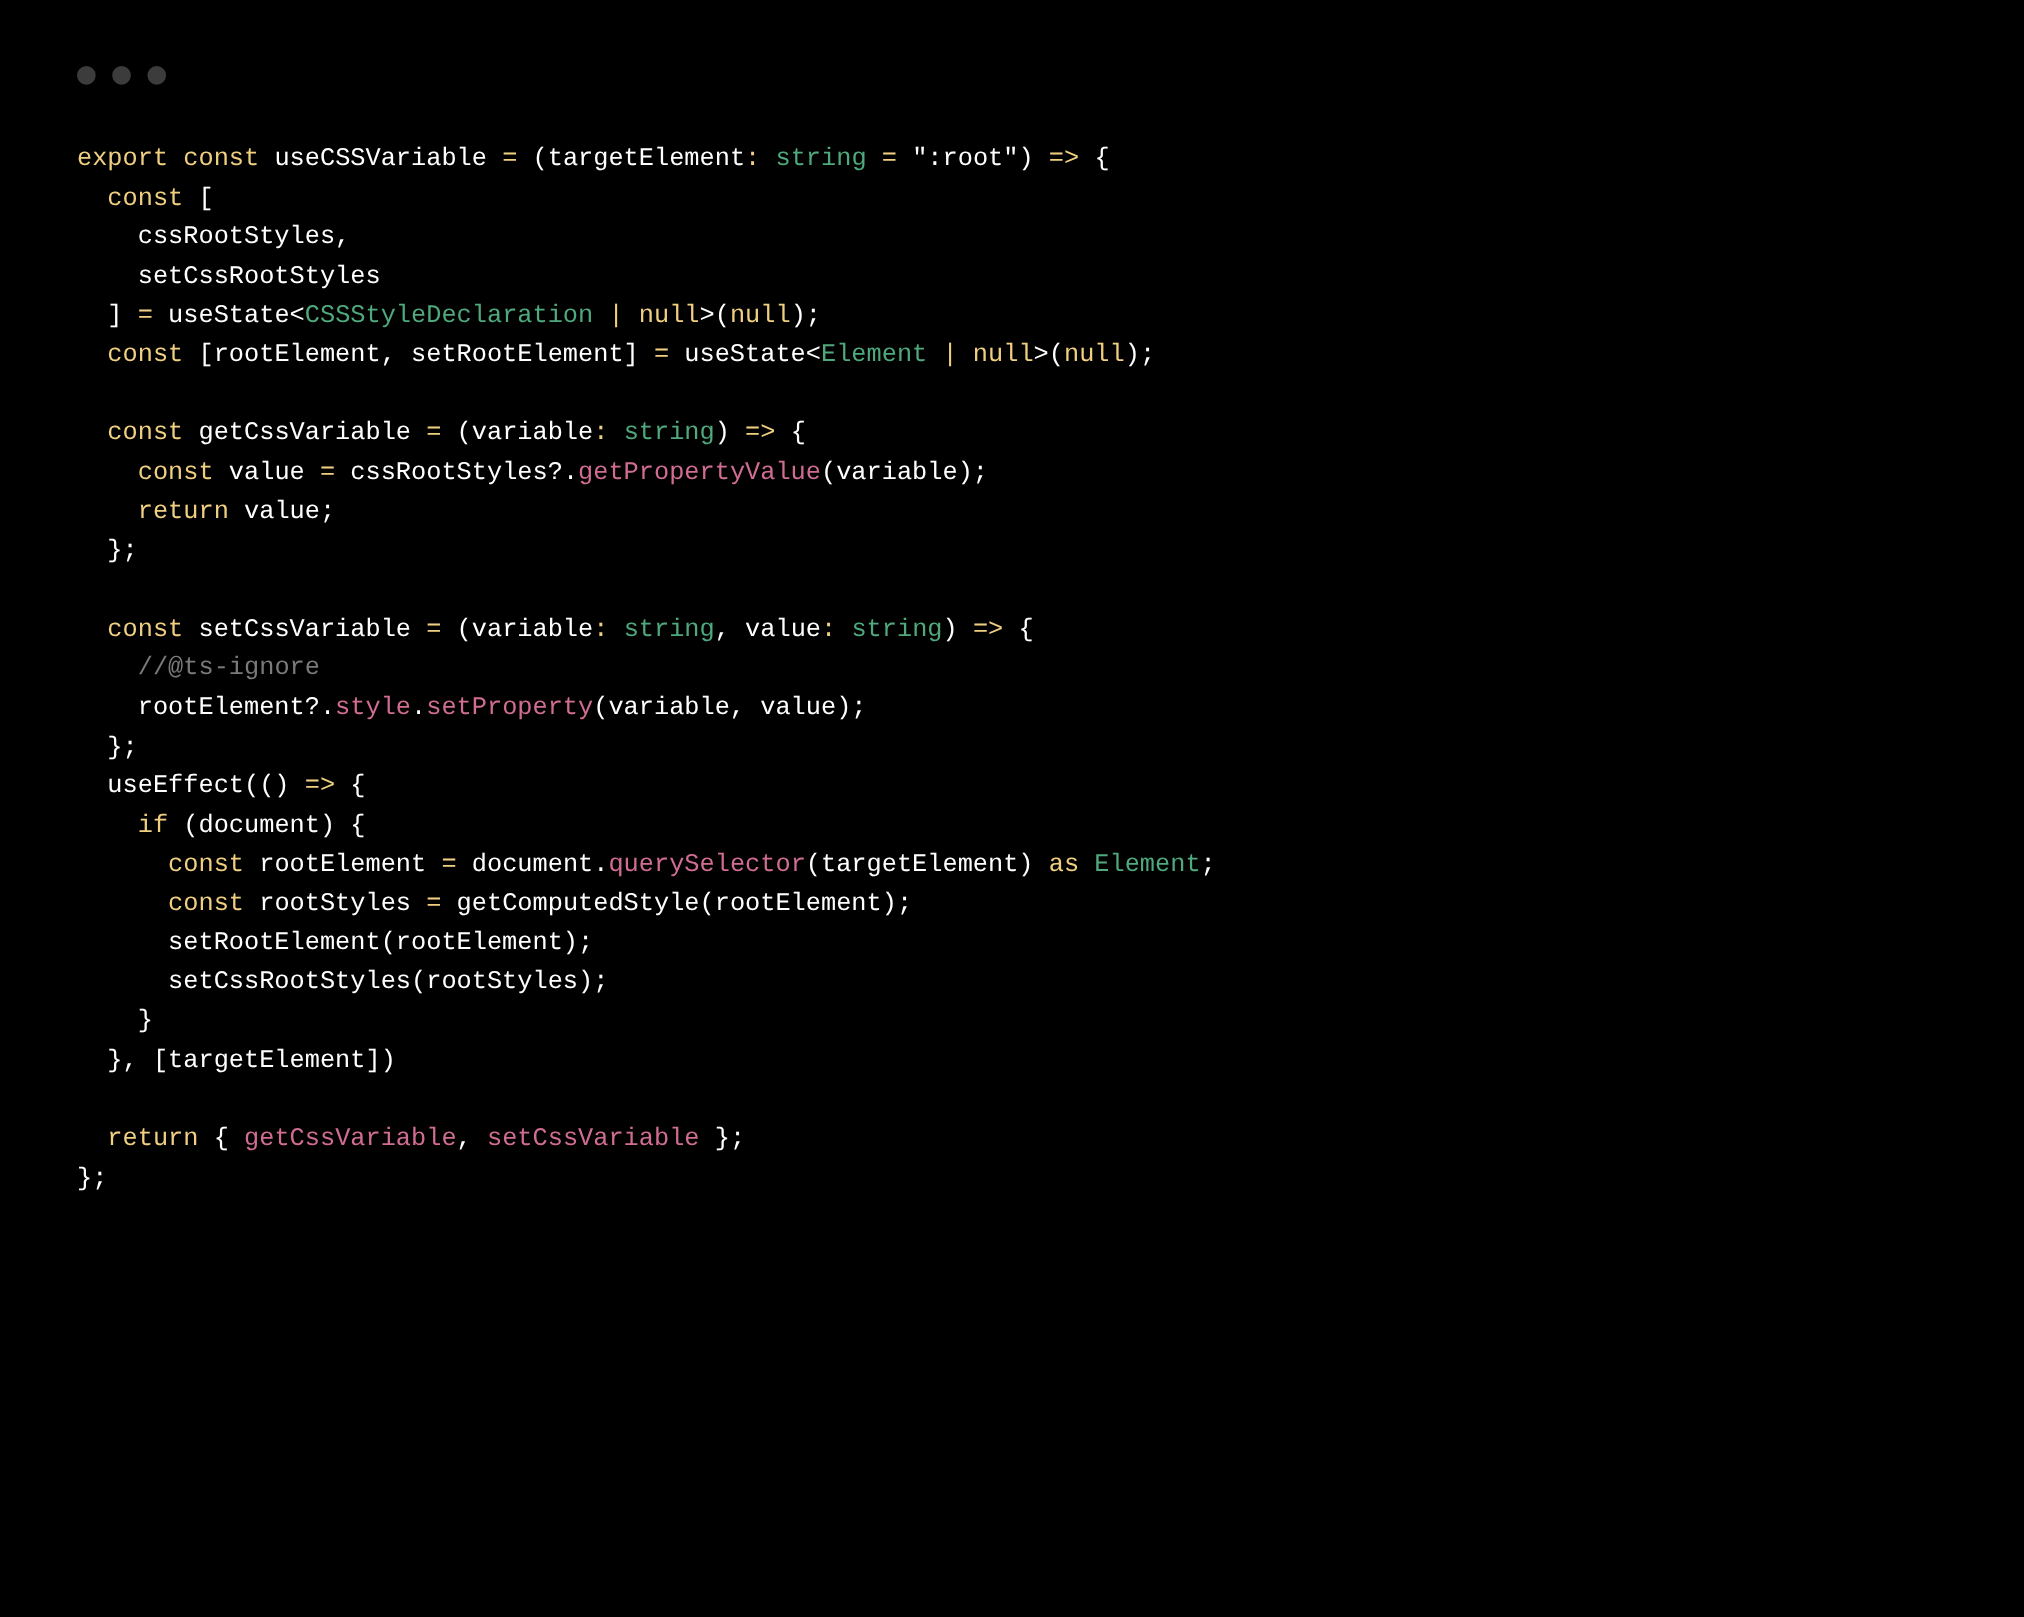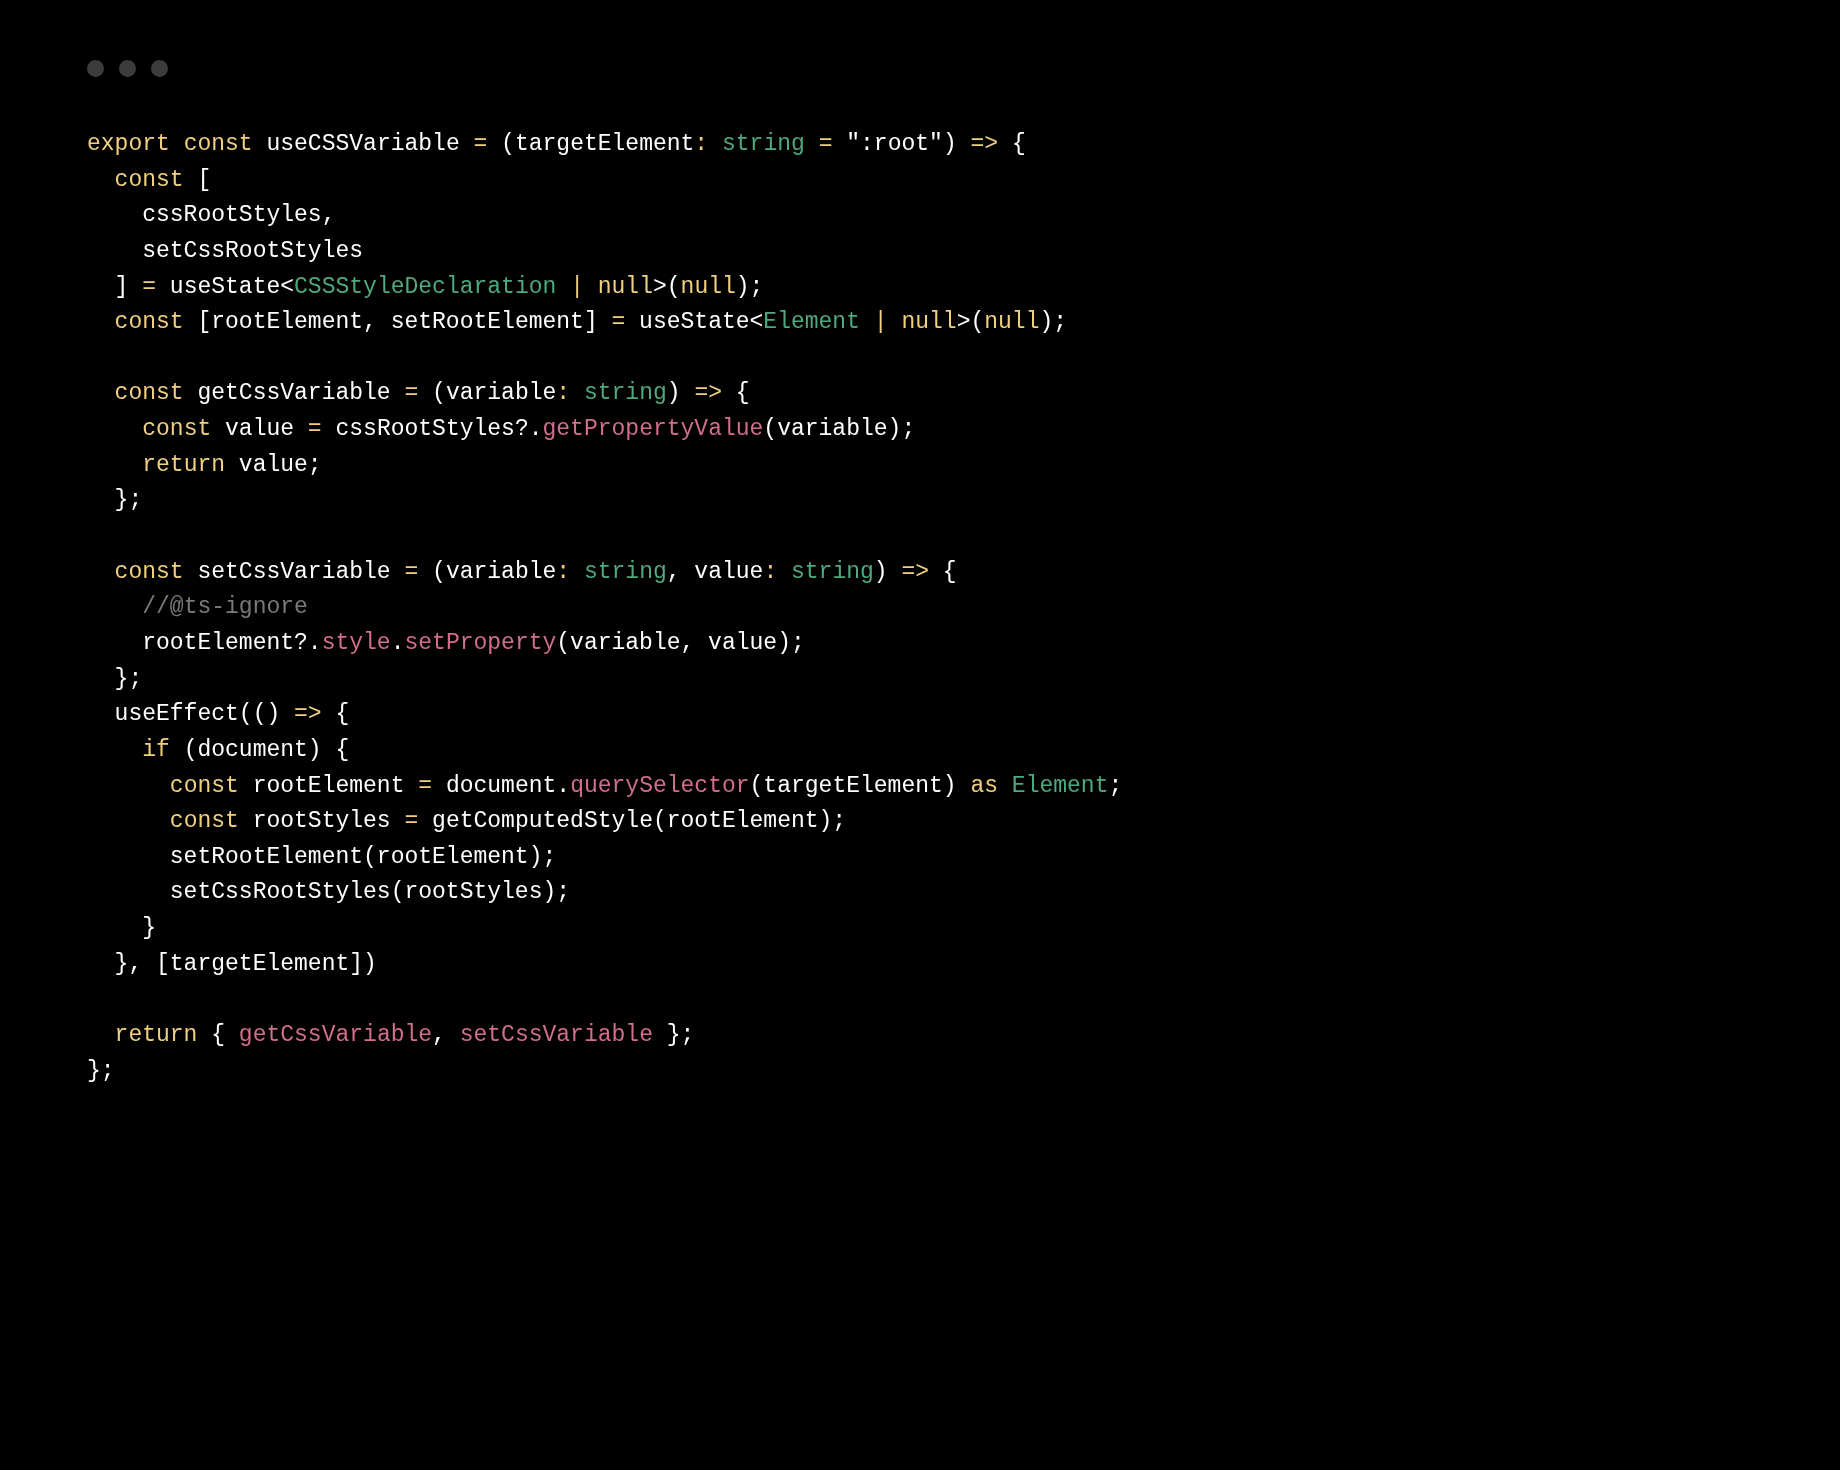--- a/index.html
+++ b/index.html
@@ -19,21 +19,20 @@
     font-family: ui-monospace, "SF Mono", Menlo, Consolas, "Liberation Mono", monospace;
     font-size: 23px;
     line-height: 1.55;
     color: var(--white);
     width: 1840px;
     height: 1470px;
     overflow: hidden;
   }
   .window {
     padding: 60px 70px;
-    margin-left: 17px;
   }
   .traffic {
     display: flex;
     gap: 15px;
     margin-bottom: 50px;
   }
   .dot {
     width: 17px;
     height: 17px;
     border-radius: 50%;

